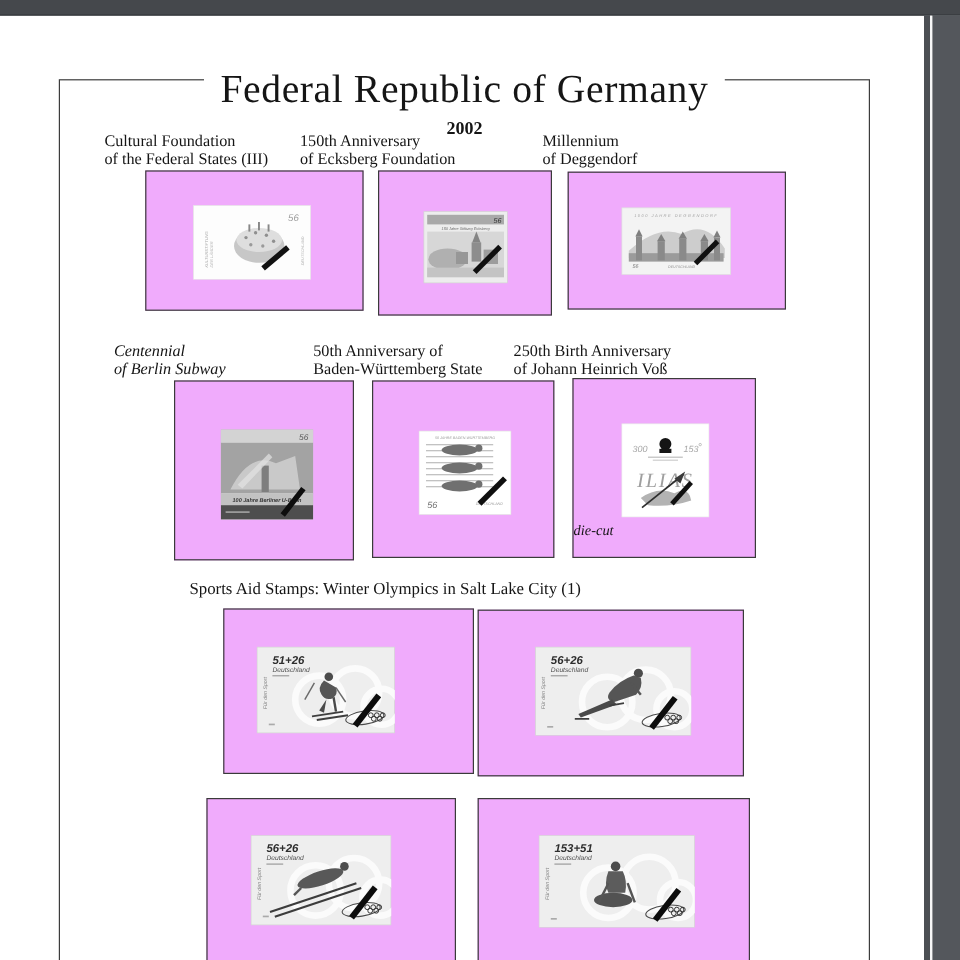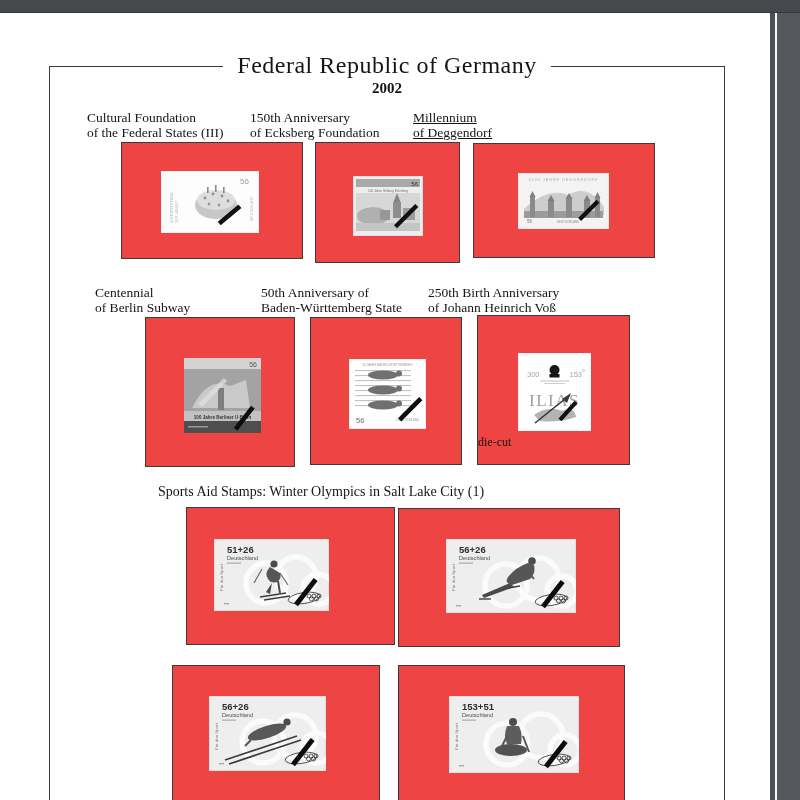--- a/index.html
+++ b/index.html
@@ -6,26 +6,26 @@
   .screen{position:relative;width:800px;height:800px;background:#ffffff;overflow:hidden;
           font-family:"Liberation Serif", serif;color:#151515;}
   .topbar{position:absolute;left:0;top:0;width:800px;height:13px;background:#45484c;
           border-bottom:1px solid #36393c;box-sizing:border-box;}
   .edge-strip{position:absolute;top:13px;left:770px;width:5px;height:787px;background:#4c4f54;}
   .edge-line{position:absolute;top:13px;left:775px;width:2px;height:787px;background:#f7f7f7;}
   .edge-bg{position:absolute;top:13px;left:777px;width:23px;height:787px;background:#54575c;}
   .album-border{position:absolute;left:49px;top:66px;width:676px;height:780px;
                 border:1.5px solid #3c3c3c;box-sizing:border-box;background:transparent;}
   .title-wrap{position:absolute;left:49px;top:51px;width:676px;text-align:center;z-index:3;}
-  .title-wrap h1{display:inline-block;margin:0;background:#ffffff;padding:0 14px;
-                 font-size:24px;font-weight:normal;letter-spacing:.5px;line-height:28px;}
+  .title-wrap h1{display:inline-block;margin:10px;background:#ffffff;padding:0 14px;
+                 font-size:33px;font-weight:normal;letter-spacing:.5px;line-height:28px;}
   .year{font-size:15px;font-weight:bold;line-height:16px;margin-top:1px;}
   .caption{position:absolute;font-size:13.5px;line-height:14.5px;z-index:2;}
   .section-title{position:absolute;text-align:center;font-size:14px;line-height:15px;z-index:2;}
-  .stamp-box{position:absolute;border:1.5px solid #3a3a3a;background:#ef4444;box-sizing:border-box;}
+  .stamp-box{position:absolute;border:1.5px solid #3a3a3a;background:#f0abfc;box-sizing:border-box;font-style:italic;}
   .stamp{position:absolute;}
   .stamp svg{display:block;}
   .stamp text{font-family:"Liberation Sans", sans-serif;}
   .stamp text.serif{font-family:"Liberation Serif", serif;}
   .die-cut{position:absolute;left:0;top:119px;width:100%;font-size:12px;}
 </style>
 </head>
 <body>
 
 <div class="screen">
@@ -43,21 +43,21 @@
   </div>
 
   <div class="caption" style="left:87px;top:111px;width:250px;">
     <span>Cultural Foundation</span><br>
     <span>of the Federal States (III)</span>
   </div>
   <div class="caption" style="left:250px;top:111px;width:250px;">
     <span>150th Anniversary</span><br>
     <span>of Ecksberg Foundation</span>
   </div>
-  <div class="caption" style="left:413px;top:111px;width:250px;text-decoration:underline;">
+  <div class="caption" style="left:452px;top:111px;width:250px;">
     <span>Millennium</span><br>
     <span>of Deggendorf</span>
   </div>
 
   <div class="stamp-box" style="left:121px;top:142px;width:182px;height:117px;">
     <div class="stamp" style="left:39px;top:28px;">
       <svg width="98" height="62" viewBox="0 0 98 62">
         <rect width="98" height="62" fill="#fdfdfd" stroke="#e3e3e3"></rect>
         <text font-size="3.4" fill="#adadad" transform="translate(12,52) rotate(-90)">KULTURSTIFTUNG</text>
         <text font-size="3.4" fill="#b9b9b9" transform="translate(16.5,52) rotate(-90)">DER LÄNDER</text>
@@ -115,21 +115,21 @@
           <polygon points="69,22 65.5,28 72.5,28" fill="#7f7f7f"></polygon>
         <rect x="77" y="25" width="5" height="19" fill="#8a8a8a"></rect>
           <polygon points="79.5,19 76.5,25 82.5,25" fill="#7f7f7f"></polygon>
         <text x="9" y="50" font-size="4.5" fill="#777777">56</text>
         <text x="50" y="50" text-anchor="middle" font-size="3" fill="#8e8e8e">DEUTSCHLAND</text>
         <rect x="58" y="36" width="26" height="4.2" fill="#101010" transform="rotate(-45 70 38)"></rect>
       </svg>
     </div>
   </div>
 
-  <div class="caption" style="left:95px;top:286px;width:250px;">
+  <div class="caption" style="left:95px;top:286px;width:250px;font-style:italic;">
     <span>Centennial</span><br>
     <span>of Berlin Subway</span>
   </div>
   <div class="caption" style="left:261px;top:286px;width:250px;">
     <span>50th Anniversary of</span><br>
     <span>Baden-Württemberg State</span>
   </div>
   <div class="caption" style="left:428px;top:286px;width:250px;">
     <span>250th Birth Anniversary</span><br>
     <span>of Johann Heinrich Voß</span>

